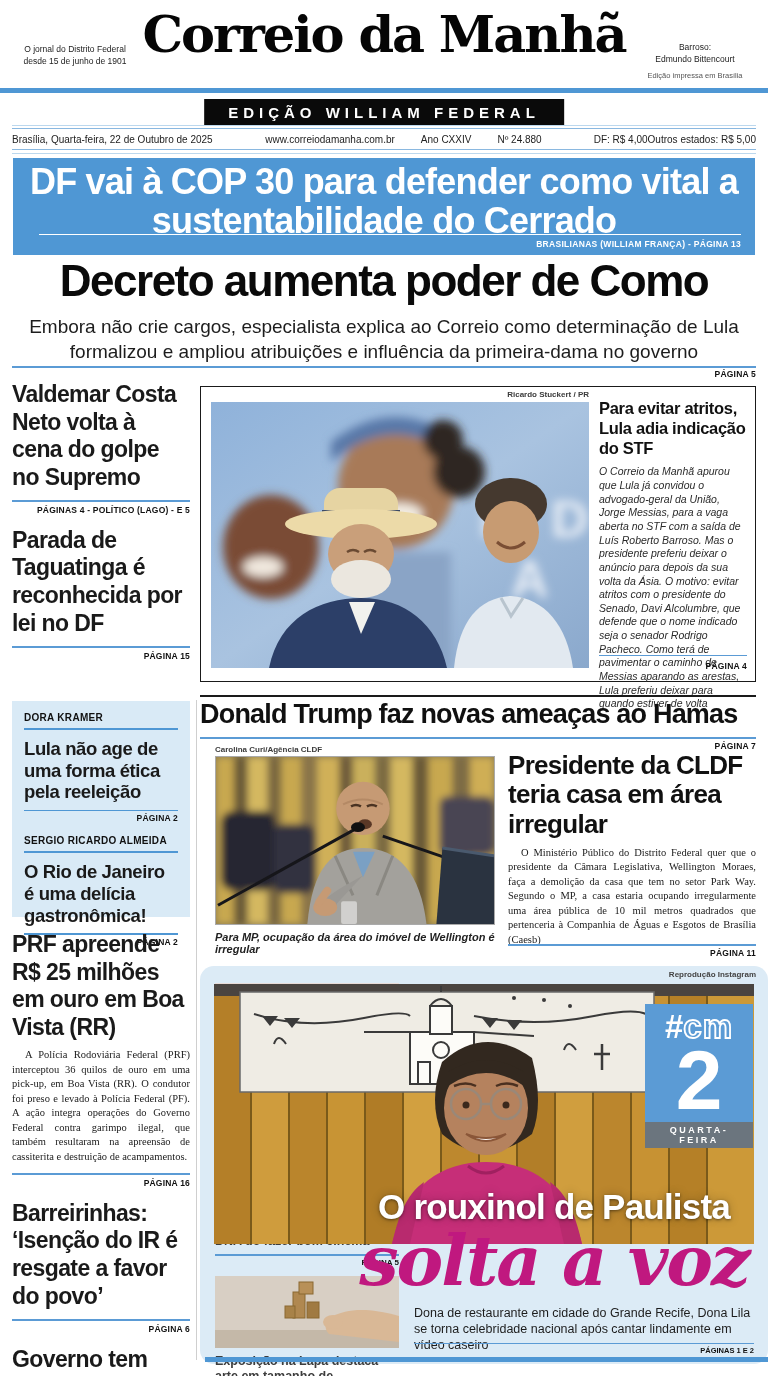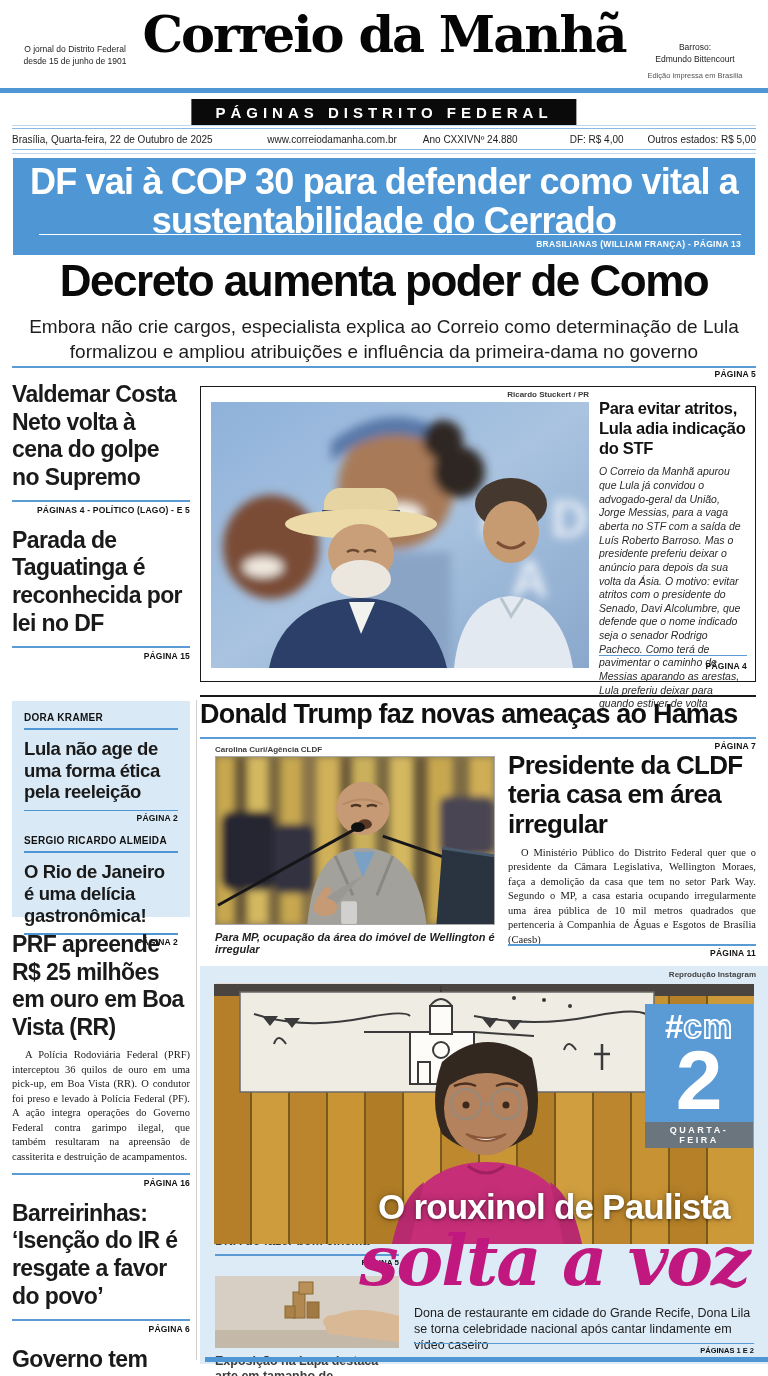--- a/index.html
+++ b/index.html
@@ -17,22 +17,22 @@
           font-family:"DejaVu Serif", serif; font-weight:bold; font-size:51px; letter-spacing:-2px; color:#050505; }
   .founder { right:8px; top:42px; width:130px; text-align:center; font-size:8.5px; line-height:1.4; color:#222; }
   .printed { right:8px; top:71px; width:130px; text-align:center; font-size:7.5px; color:#555; }
   .band-blue { left:0; right:0; top:88px; height:5px; background:#4f97d4; }
   .edition-bar { left:50%; top:99px; transform:translateX(-50%); background:#0a0a0a; color:#fff;
                  padding:5px 24px 4px; font-size:15px; font-weight:bold; letter-spacing:5px; white-space:nowrap; }
   .dateline { left:12px; right:12px; top:128px; height:22px; display:flex; align-items:center;
               border-top:1px solid #8ab8e0; border-bottom:1px solid #8ab8e0; font-size:10px; color:#222; }
   .hairline-blue { height:1px; background:#bcd8ee; }
   .dl-url { margin-left:auto; }
-  .dl-ano { margin-left:26px; } .dl-num { }
-  .dl-df { margin-left:52px; } .dl-out { margin-left:24px; }
+  .dl-ano { margin-left:26px; } .dl-num { margin-left:26px; }
+  .dl-df { margin-left:52px; } .dl-out { margin-left:0; }
 
   
   .banner { left:13px; right:13px; top:158px; height:97px; background:#4f97d4; }
   .banner-h { position:absolute; left:8px; right:8px; top:5px; text-align:center; color:#fff;
               font-size:36px; font-weight:700; line-height:1.07; letter-spacing:-0.8px; }
   .banner-rule { position:absolute; left:26px; right:14px; bottom:20px; height:1.5px; background:#fff; }
   .banner-kicker { position:absolute; right:14px; bottom:6px; color:#fff; font-size:8.5px; font-weight:bold; letter-spacing:0.3px; }
 
   
   .lead-h { left:0; right:0; top:256px; text-align:center; font-size:44px; font-weight:700; letter-spacing:-1.5px; color:#0a0a0a; }
@@ -78,21 +78,21 @@
   .cldf-photo { left:215px; top:756px; width:280px; height:169px; border:1px solid #aaa; }
   .cldf-caption { left:215px; top:931px; width:300px; font-size:11px; font-style:italic; font-weight:600; color:#222; }
   .cldf-col { left:508px; top:751px; width:250px; }
   .cldf-h { font-size:26px; font-weight:700; line-height:1.13; letter-spacing:-0.7px; }
   .cldf-body { left:508px; top:846px; width:248px; }
   .cldf-rule { left:508px; top:944px; width:248px; }
   .cldf-page { right:12px; top:948px; }
   .vline { width:1px; background:#cfcfcf; }
 
   
-  .culture { left:200px; top:966px; right:0; height:398px; background:#dcebf6; }
+  .culture { left:200px; top:966px; right:0; height:398px; background:#dcebf6;border-radius:14px; }
   .cul-credit { position:absolute; right:12px; top:4px; font-size:8px; font-weight:bold; color:#444; }
   .rail { position:absolute; left:15px; top:17px; width:184px; }
   .thumb { width:100%; display:block; }
   .rail-cap { margin-top:6px; font-size:12.5px; font-weight:600; line-height:1.22; color:#3d3d3d; }
   .rail-rule { margin-top:5px; height:2px; background:#5b9bd5; }
   .rail-page { text-align:right; margin-top:2px; font-size:8px; font-weight:bold; }
   .rail-gap { margin-top:9px; }
   .main-photo { position:absolute; left:14px; top:18px; width:540px; height:260px; }
   .badge { position:absolute; right:1px; top:20px; width:108px; background:#5b9bd5; text-align:center; padding-top:6px; }
   .badge-line1 { font-size:33px; font-weight:bold; color:#fff; line-height:1; }
@@ -123,21 +123,21 @@
     <span>desde 15 de junho de 1901</span>
   </div>
   <div class="abs logo">Correio da Manhã</div>
   <div class="abs founder">
     <span>Barroso:</span><br>
     <span>Edmundo Bittencourt</span>
   </div>
   <div class="abs printed">Edição impressa em Brasília</div>
 
   <div class="abs band-blue"></div>
-  <div class="abs edition-bar">PÁGINAS DISTRITO FEDERAL</div>
+  <div class="abs edition-bar">EDIÇÃO WILLIAM FEDERAL</div>
 
   <div class="abs hairline-blue" style="left:12px;right:12px;top:125px;"></div>
   <div class="abs dateline">
     <span>Brasília, Quarta-feira, 22 de Outubro de 2025</span>
     <span class="dl-url">www.correiodamanha.com.br</span>
     <span class="dl-ano">Ano CXXIV</span>
     <span class="dl-num">Nº 24.880</span>
     <span class="dl-df">DF: R$ 4,00</span>
     <span class="dl-out">Outros estados: R$ 5,00</span>
   </div>

